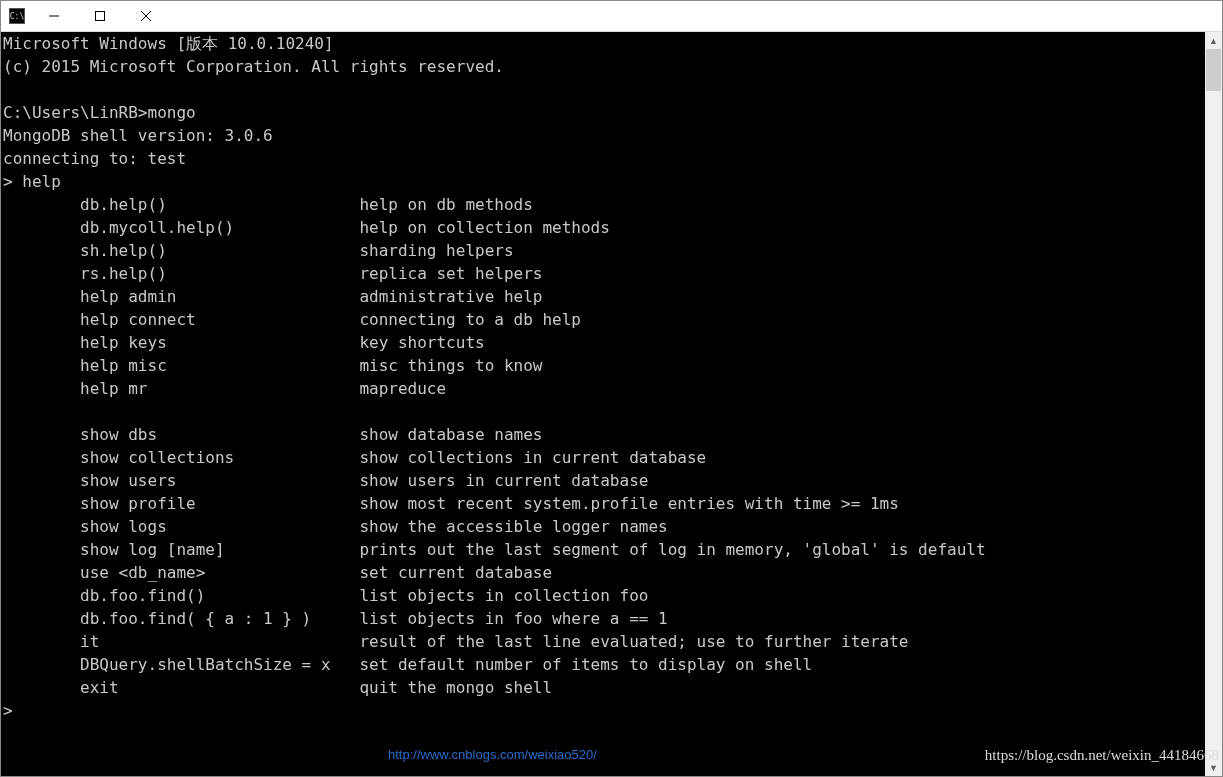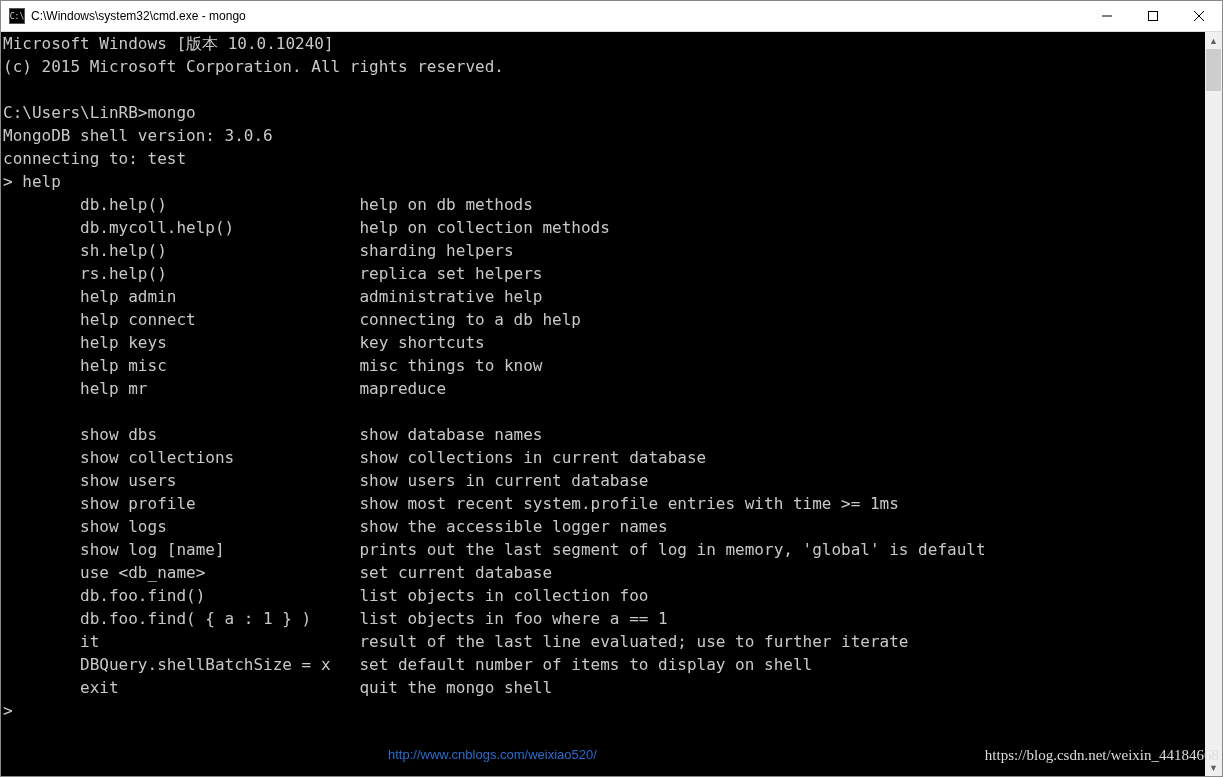--- a/index.html
+++ b/index.html
@@ -124,21 +124,20 @@
     font-size: 15px;
     font-family: Liberation Serif, serif;
   }
 </style>
 </head>
 <body>
 
 <div class="window">
   <div class="titlebar">
     <div class="icon">C:\</div>
-    <div class="title">C:\Windows\system32\cmd.exe - mongo</div>
     <div class="win-controls">
       <div class="win-btn">
         <svg width="10" height="10">
             <line x1="0" y1="5" x2="10" y2="5" stroke-width="1"></line>
           </svg>
       </div>
       <div class="win-btn">
         <svg width="10" height="10">
             <rect x="0.5" y="0.5" width="9" height="9" stroke-width="1"></rect>
           </svg>

